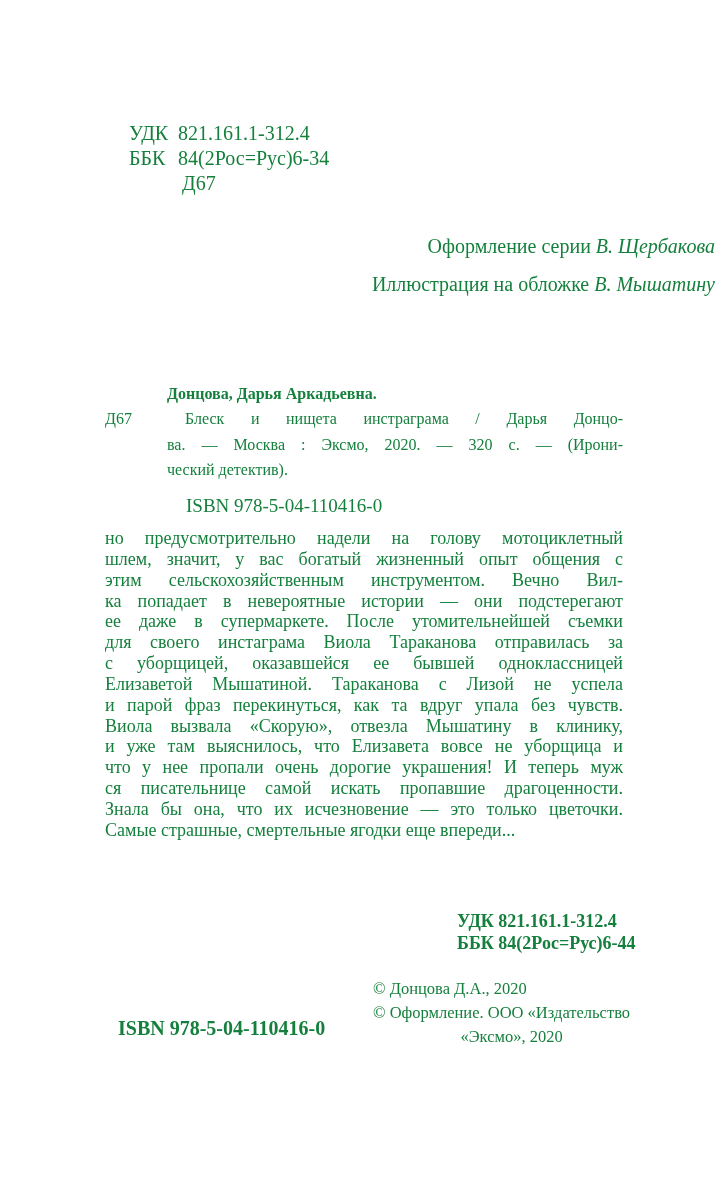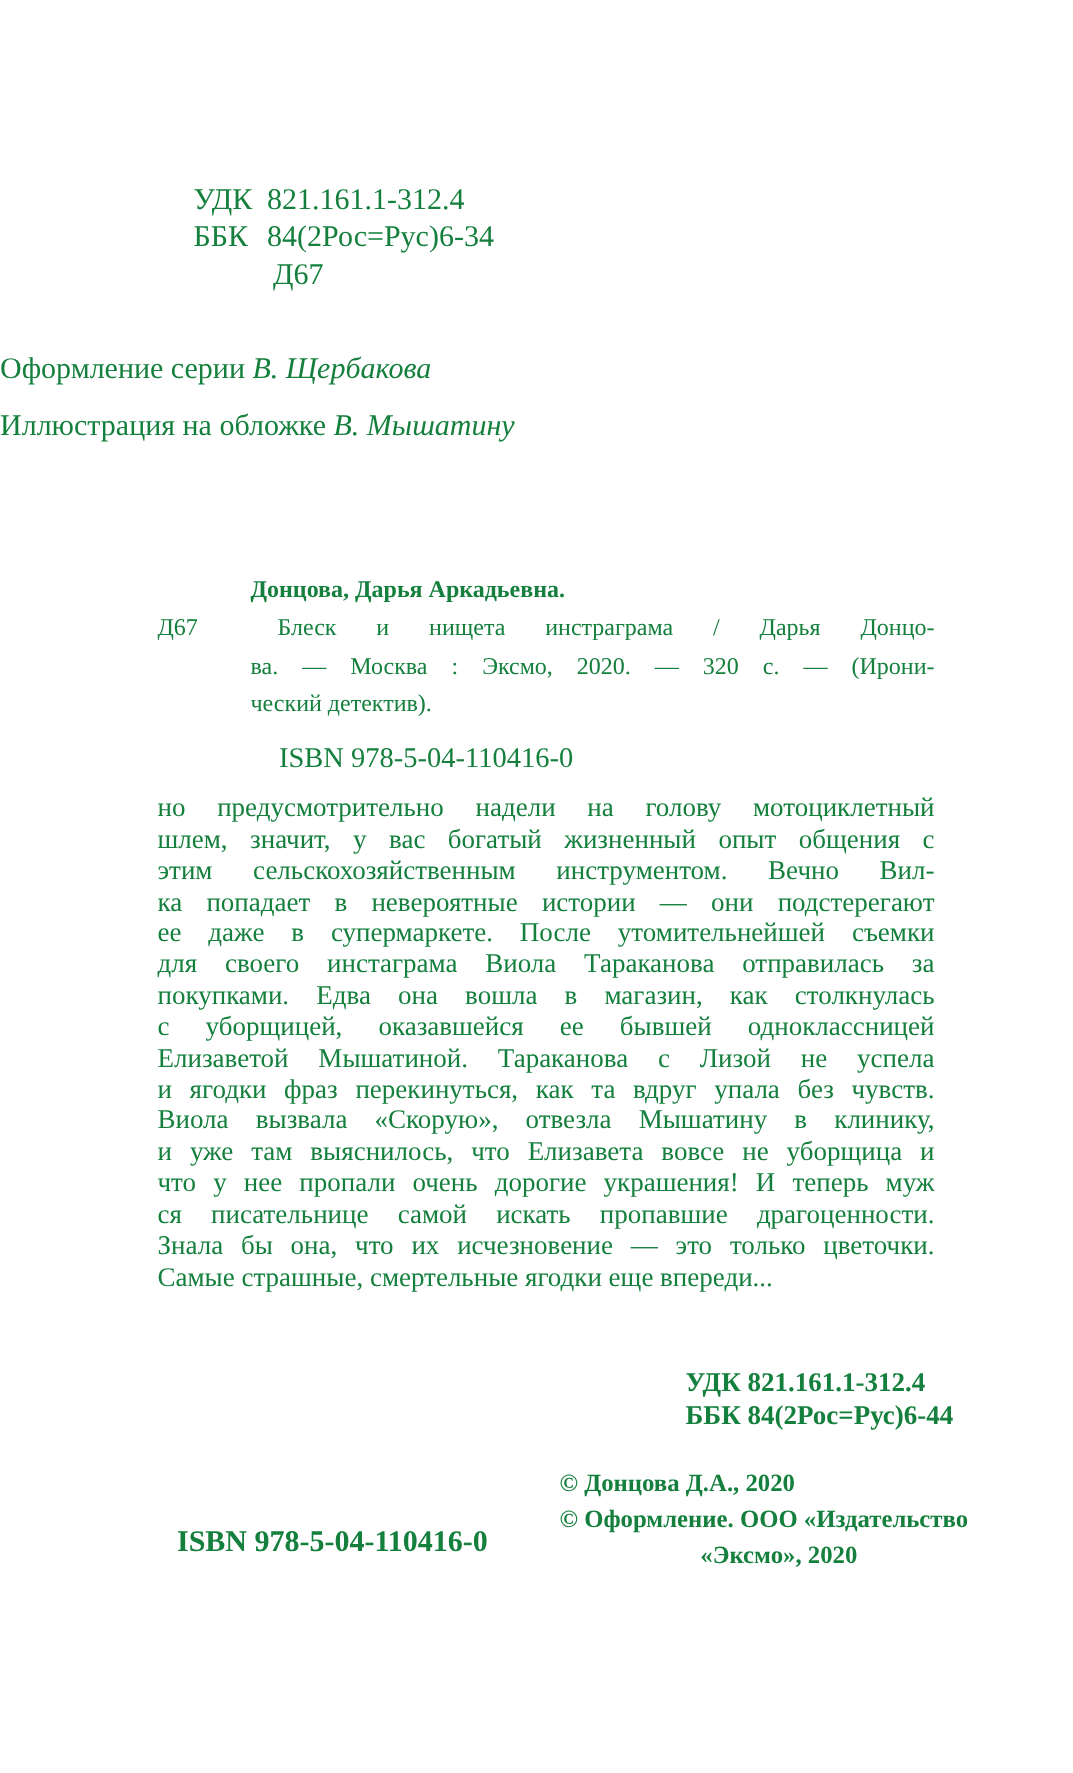--- a/index.html
+++ b/index.html
@@ -13,21 +13,21 @@
     overflow:hidden;
   }
   .abs{position:absolute;}
 
   
   .top-codes{left:129px;top:121px;font-size:20px;line-height:25px;}
   .code-label{display:inline-block;width:49px;}
   .sign-line{padding-left:53px;}
 
   
-  .credit-line{left:0;width:715px;text-align:left;font-size:20px;line-height:25px;}
+  .credit-line{left:0;width:715px;text-align:right;font-size:20px;line-height:25px;}
   .credit-series{top:234px;}
   .credit-cover{top:272px;}
   .it{font-style:italic;}
 
   
   .catalog{left:105px;top:381px;width:518px;font-size:16px;line-height:25.3px;}
   .entry-author{padding-left:62px;font-weight:bold;}
   .entry-hang{position:relative;padding-left:80px;text-align:justify;text-align-last:justify;}
   .entry-sign{position:absolute;left:0;top:0;}
   .entry-cont{padding-left:62px;text-align:justify;text-align-last:justify;}
@@ -38,21 +38,21 @@
   
   .annotation{left:105px;top:528px;width:518px;font-size:18px;line-height:20.85px;}
   .a-line{height:20.85px;text-align:justify;text-align-last:justify;}
   .a-first{text-indent:78px;}
   .a-last{text-align-last:auto;}
 
   
   .bottom-codes{left:457px;top:911px;font-size:18px;line-height:21.5px;font-weight:bold;}
 
   
-  .copyright{left:373px;top:977px;font-size:16.5px;line-height:24px;font-weight:bold;}
+  .copyright{left:373px;top:977px;font-size:16.5px;line-height:24px;font-weight:normal;}
   .c-indent{padding-left:20px;text-align:center;}
 
   .isbn-bottom{left:118px;top:1016px;font-size:20px;line-height:24px;font-weight:bold;}
 </style>
 </head>
 <body>
 
 <div id="page">
 
   <div class="abs top-codes">
@@ -85,24 +85,23 @@
 
   <div class="abs isbn-mid">ISBN 978-5-04-110416-0</div>
 
   <div class="abs annotation">
     <div class="a-line">но предусмотрительно надели на голову мотоциклетный</div>
     <div class="a-line">шлем, значит, у вас богатый жизненный опыт общения с</div>
     <div class="a-line">этим сельскохозяйственным инструментом. Вечно Вил-</div>
     <div class="a-line">ка попадает в невероятные истории — они подстерегают</div>
     <div class="a-line">ее даже в супермаркете. После утомительнейшей съемки</div>
     <div class="a-line">для своего инстаграма Виола Тараканова отправилась за</div>
-    <div class="a-line">покупками. Едва она вошла в магазин, как столкнулась</div>
     <div class="a-line">с уборщицей, оказавшейся ее бывшей одноклассницей</div>
     <div class="a-line">Елизаветой Мышатиной. Тараканова с Лизой не успела</div>
-    <div class="a-line">и ягодки фраз перекинуться, как та вдруг упала без чувств.</div>
+    <div class="a-line">и парой фраз перекинуться, как та вдруг упала без чувств.</div>
     <div class="a-line">Виола вызвала «Скорую», отвезла Мышатину в клинику,</div>
     <div class="a-line">и уже там выяснилось, что Елизавета вовсе не уборщица и</div>
     <div class="a-line">что у нее пропали очень дорогие украшения! И теперь муж</div>
     <div class="a-line">ся писательнице самой искать пропавшие драгоценности.</div>
     <div class="a-line">Знала бы она, что их исчезновение — это только цветочки.</div>
     <div class="a-line a-last">Самые страшные, смертельные ягодки еще впереди...</div>
   </div>
 
   <div class="abs bottom-codes">
     <div>УДК 821.161.1-312.4</div>

